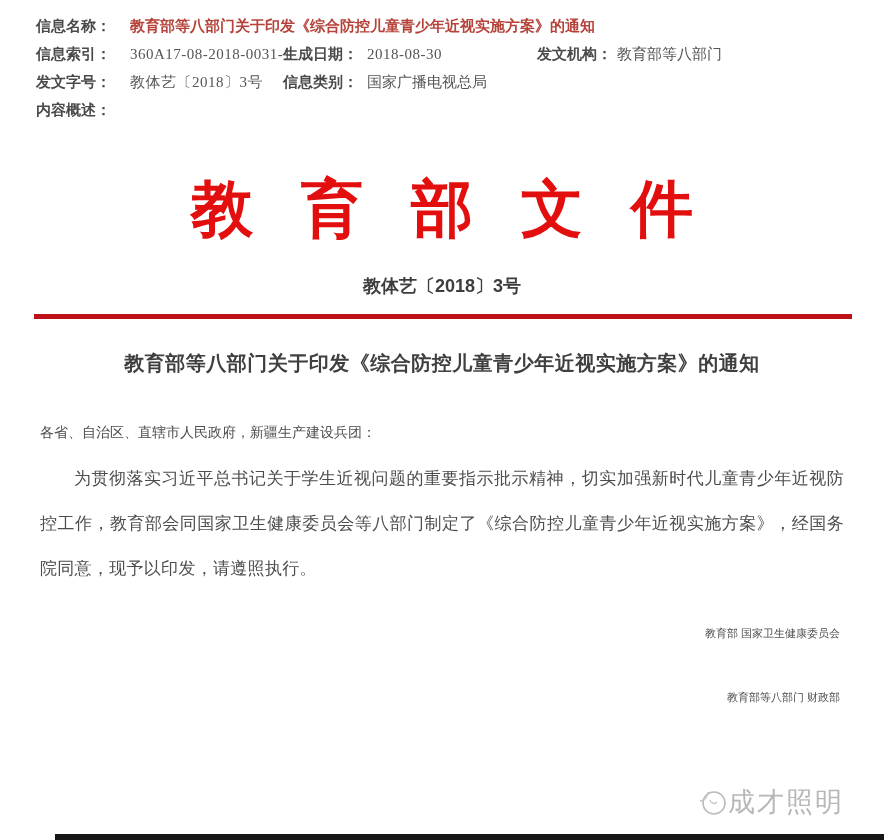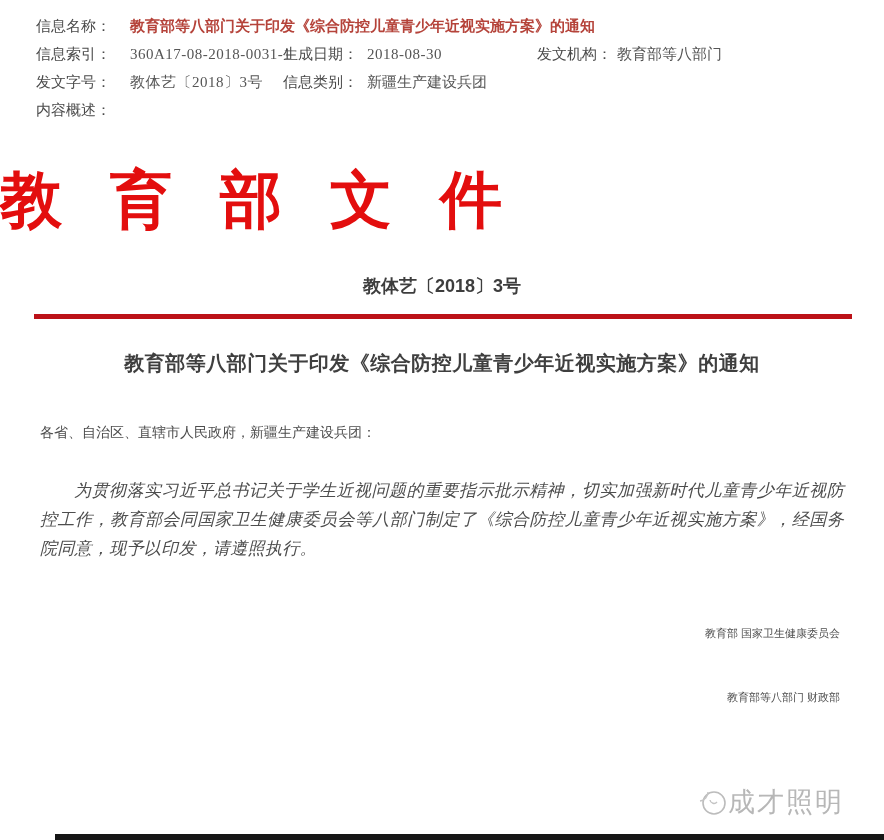--- a/index.html
+++ b/index.html
@@ -26,21 +26,21 @@
   }
   .meta-row {
     display: flex;
     align-items: baseline;
     height: 28px;
     line-height: 28px;
     font-size: 15px;
     white-space: nowrap;
   }
   .meta-label {
-    font-weight: normal;
+    font-weight: bold;
     color: #4a4a4a;
     flex: 0 0 auto;
   }
   .w-label1 { width: 94px; }
   .w-val1   { width: 153px; }
   .w-label2 { width: 84px; }
   .w-val2   { width: 170px; }
   .w-label3 { width: 80px; }
   .meta-value { color: #555555; }
   .meta-value.red {
@@ -48,23 +48,24 @@
     font-weight: bold;
   }
   .meta-value.serif {
     font-family: "Liberation Serif", "DejaVu Serif", serif;
     letter-spacing: 0.5px;
   }
 
   
   .letterhead {
     position: absolute;
-    top: 160px;
+    top: 169px;
     left: 0;
     width: 100%;
+    text-align: center;
   }
   .letterhead-title {
     display: inline-block;
     font-family: "Liberation Serif", "DejaVu Serif", serif;
     font-weight: bold;
     font-size: 62px;
     line-height: 80px;
     color: #e30e0e;
     letter-spacing: 48px;
     margin-right: -48px; 
@@ -104,30 +105,29 @@
   .salutation {
     position: absolute;
     top: 424px;
     left: 40px;
     right: 40px;
     font-size: 14px;
     color: #4d4d4d;
   }
   .body-paragraph {
     position: absolute;
-    top: 476px;
+    top: 456px;
     left: 40px;
     right: 40px;
     font-size: 17px;
-    line-height: 29px;
+    line-height: 45px;
     color: #4d4d4d;
     text-indent: 2em;
     text-align: justify;
     letter-spacing: 0.3px;
-    font-style: italic;
   }
 
   
   .signature {
     position: absolute;
     right: 44px;
     font-size: 11px;
     color: #4f4f4f;
     white-space: nowrap;
   }
@@ -180,21 +180,21 @@
       <span class="meta-label w-label2">生成日期：</span>
       <span class="meta-value serif w-val2">2018-08-30</span>
       <span class="meta-label w-label3">发文机构：</span>
       <span class="meta-value">教育部等八部门</span>
     </div>
 
     <div class="meta-row">
       <span class="meta-label w-label1">发文字号：</span>
       <span class="meta-value serif w-val1">教体艺〔2018〕3号</span>
       <span class="meta-label w-label2">信息类别：</span>
-      <span class="meta-value">新疆生产建设兵团</span>
+      <span class="meta-value">国家广播电视总局</span>
     </div>
 
     <div class="meta-row">
       <span class="meta-label w-label1">内容概述：</span>
     </div>
 
   </div>
 
   <div class="letterhead">
     <span class="letterhead-title">教育部文件</span>

